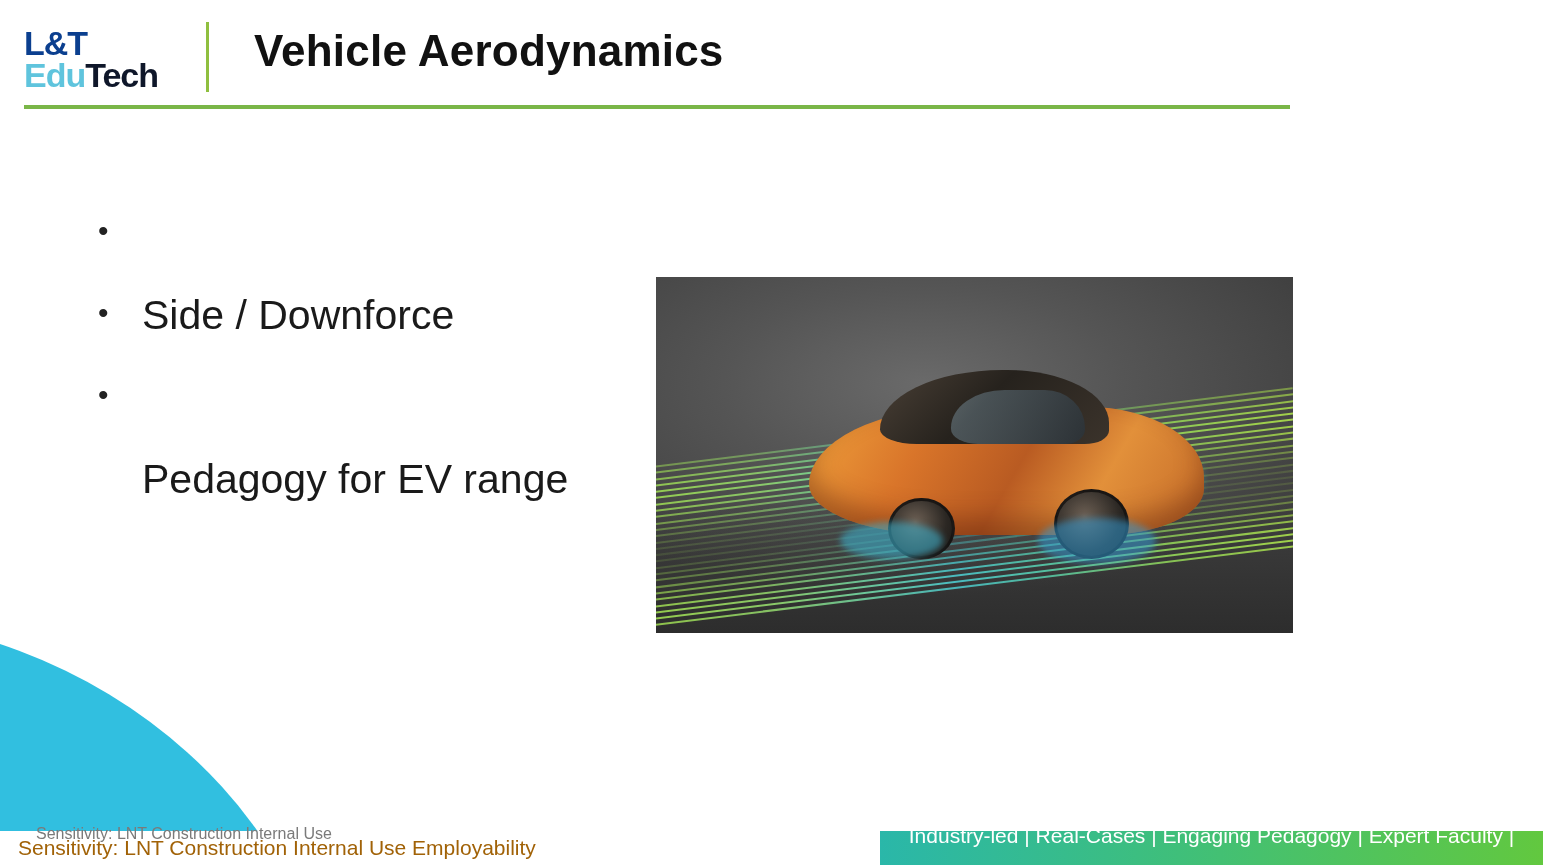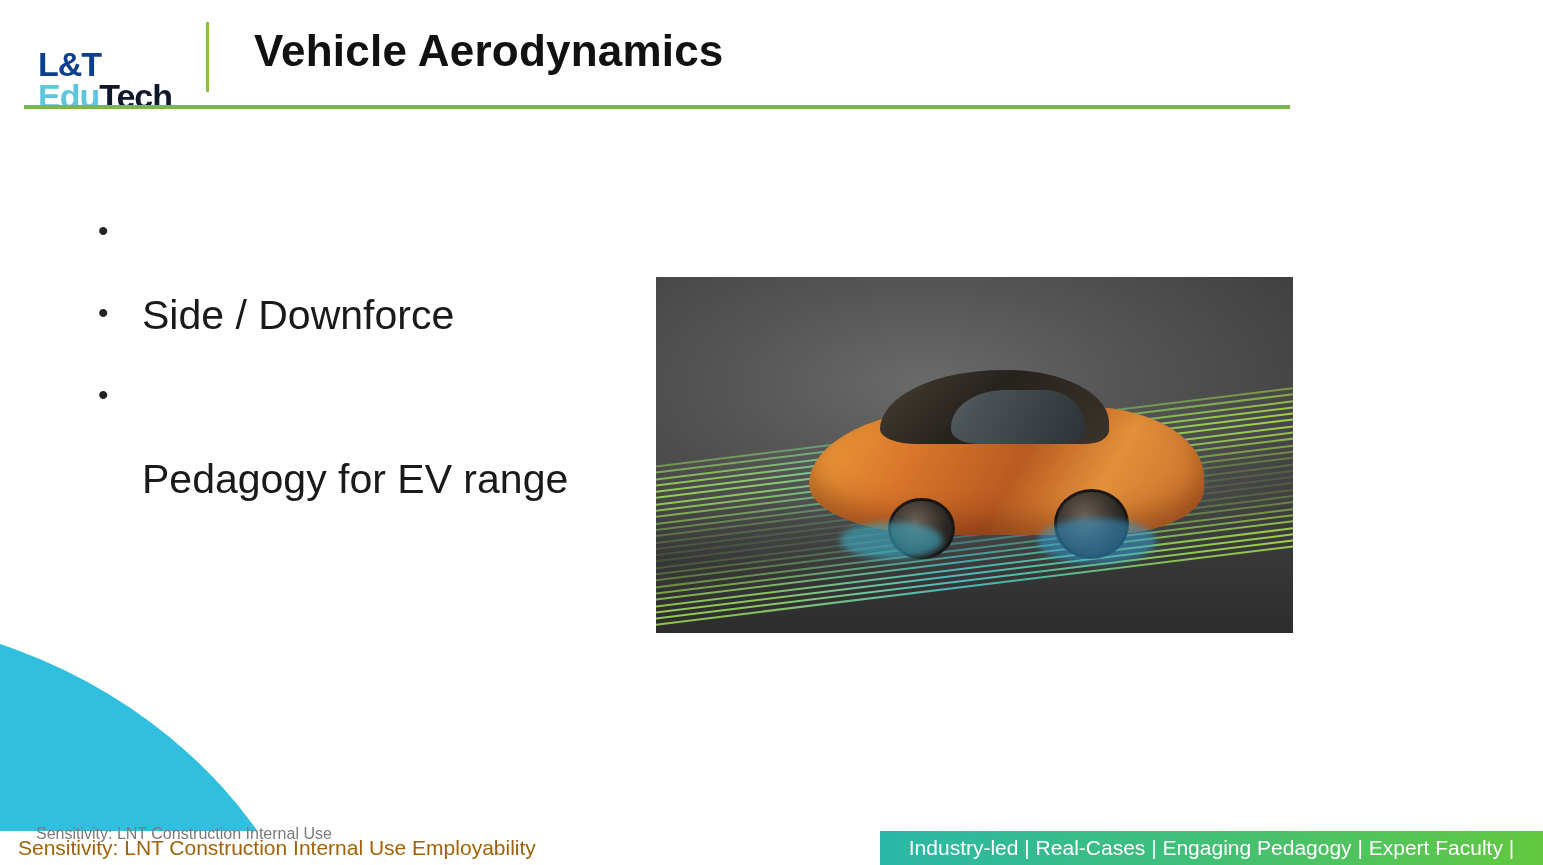--- a/index.html
+++ b/index.html
@@ -19,24 +19,23 @@
 
   
   .header {
     position: absolute;
     left: 0; top: 0;
     width: 1293px;
     height: 110px;
   }
   .logo {
     position: absolute;
-    left: 38px; top: 26px;
+    left: 24px; top: 26px;
     width: 160px; height: 66px;
     line-height: 1;
-    margin-top: 21px;
   }
   .logo-line1 {
     font-size: 34px;
     font-weight: bold;
     letter-spacing: -1px;
     color: #0b3f8f;
     display: block;
     height: 32px;
   }
   .logo-line2 {
@@ -192,21 +191,21 @@
     background: #ffffff;
   }
   .bottom-green {
     position: absolute;
     right: 0; bottom: 0;
     width: 663px; height: 34px;
     background: linear-gradient(to right, #2ab7a9 0%, #3fbf7a 45%, #62c83f 100%);
   }
   .bottom-tagline {
     position: absolute;
-    right: 0; bottom: 0;
+    right: 0; bottom: 12px;
     width: 663px; height: 34px;
     line-height: 34px;
     text-align: center;
     color: #ffffff;
     font-size: 21px;
     white-space: nowrap;
     overflow: hidden;
   }
   .sensitivity-faint {
     position: absolute;

